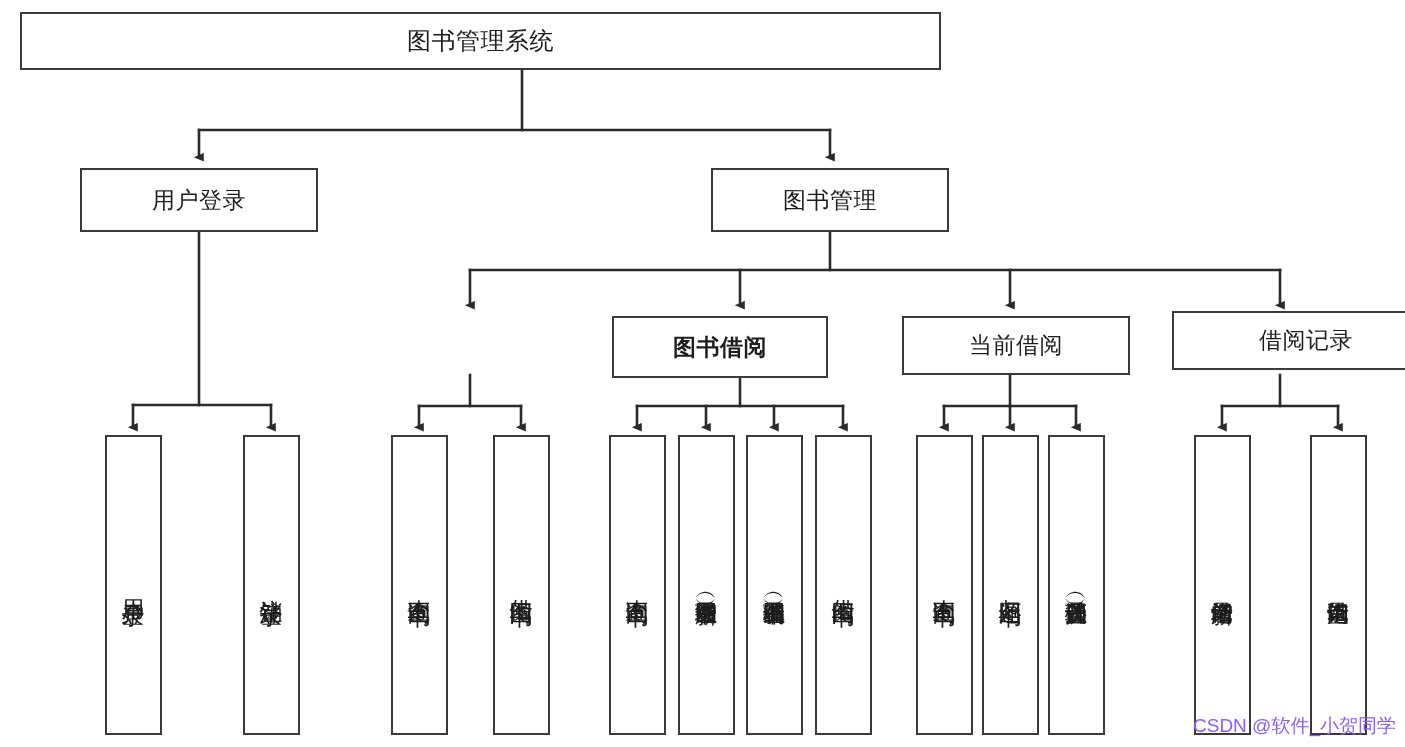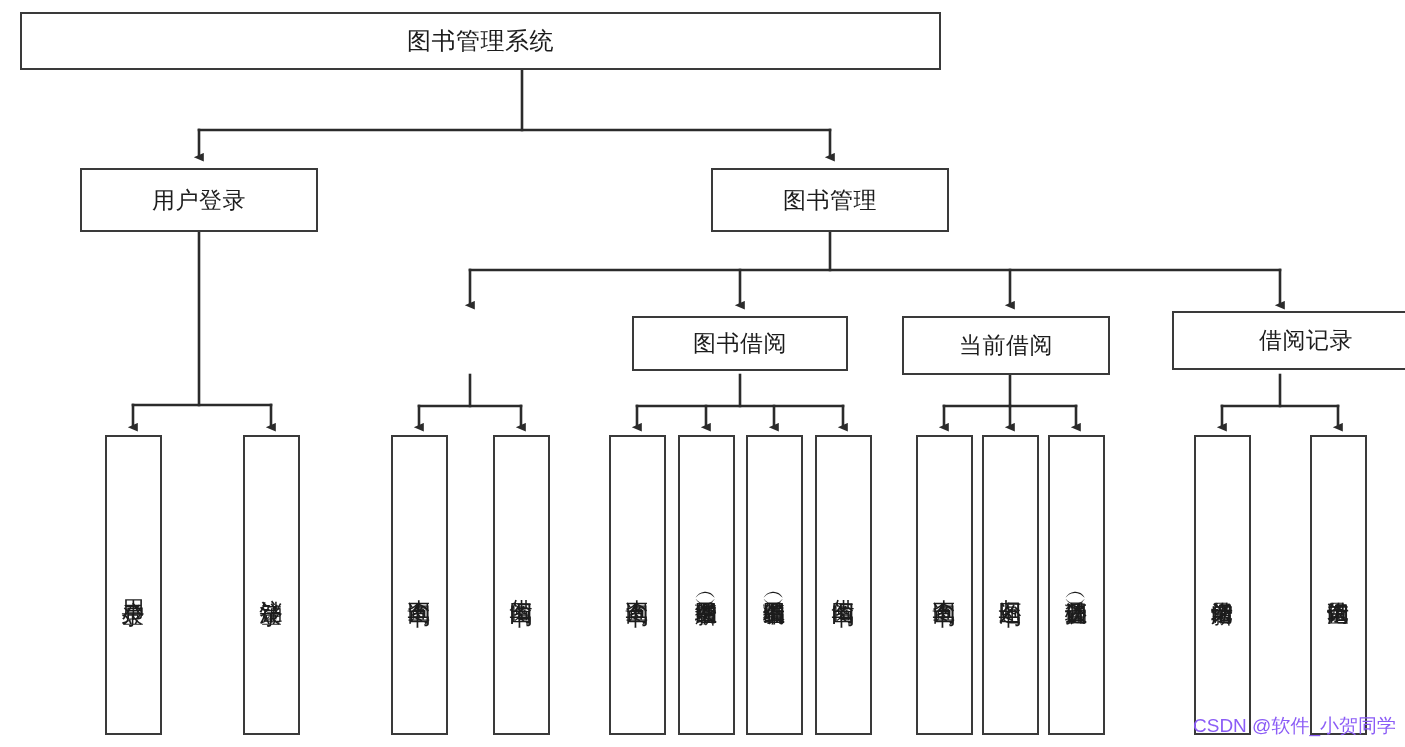--- a/index.html
+++ b/index.html
@@ -139,24 +139,24 @@
     <span class="label">图书管理系统</span>
   </div>
 
   <div class="node horiz" style="left:80px; top:168px; width:238px; height:64px;">
     <span class="label">用户登录</span>
   </div>
   <div class="node horiz" style="left:711px; top:168px; width:238px; height:64px;">
     <span class="label">图书管理</span>
   </div>
 
-  <div class="node horiz" style="left:632px; top:316px; width:216px; height:55px;">
+  <div class="node horiz" style="left:612px; top:316px; width:216px; height:62px;font-weight:bold;">
     <span class="label">图书借阅</span>
   </div>
-  <div class="node horiz" style="left:902px; top:316px; width:208px; height:59px;">
+  <div class="node horiz" style="left:902px; top:316px; width:228px; height:59px;">
     <span class="label">当前借阅</span>
   </div>
   <div class="node horiz" style="left:1172px; top:311px; width:236px; height:59px;padding-left:32px;">
     <span class="label">借阅记录</span>
   </div>
 
   <div class="node vert" style="left:105px; top:435px; width:57px; height:300px;">
     <span class="label">用户登录</span>
   </div>
   <div class="node vert" style="left:243px; top:435px; width:57px; height:300px;">

